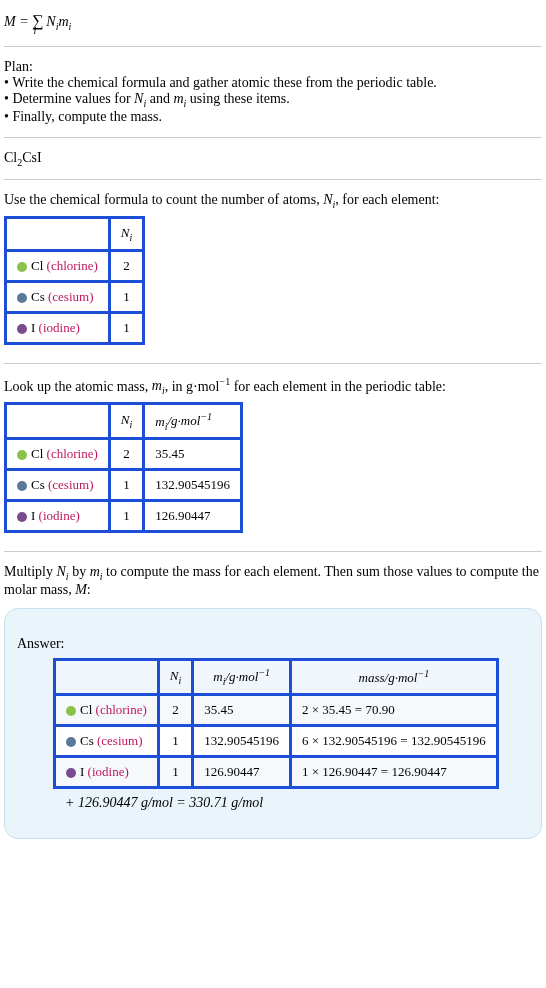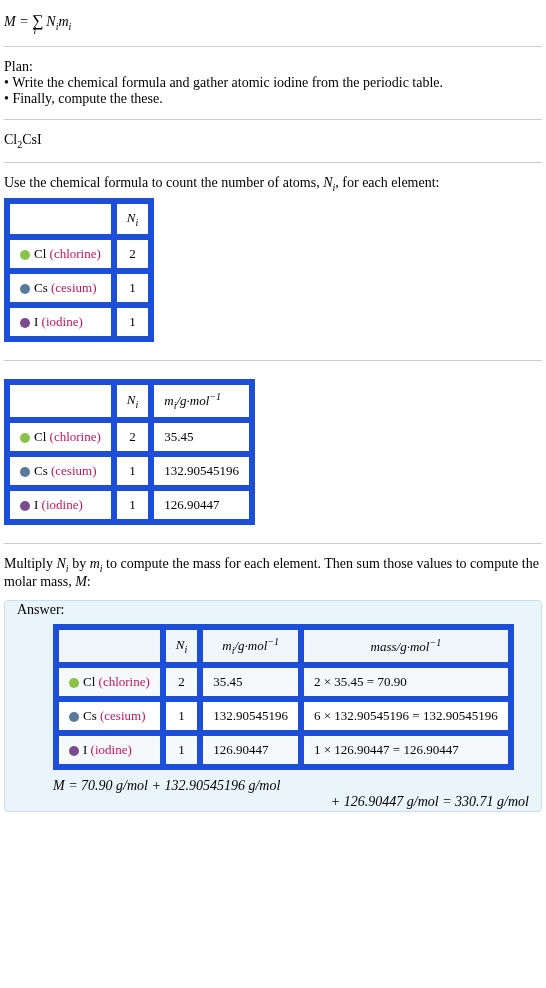--- a/index.html
+++ b/index.html
@@ -40,21 +40,21 @@
       vertical-align: super;
     }
     .plan-item {
       margin-left: 0;
     }
     table {
       border-collapse: collapse;
       margin: 6px 0;
     }
     table th, table td {
-      border: 6px solid #1d4ed8;
+      border: 3px solid #1d4ed8;
       padding: 6px 10px;
       text-align: left;
       font-size: 13px;
       margin-top: 15px;
     }
     table th {
       font-weight: normal;
       font-style: italic;
     }
     .element-dot {
@@ -73,22 +73,22 @@
     }
     .element-name {
       color: #be185d;
     }
     .num-col {
       text-align: center;
     }
     .answer-box {
       background: #eaf4fb;
       border: 1px solid #c8dfef;
-      border-radius: 4px;
-      padding: 1px 12px;
+      border-radius: 14px;
+      padding: 27px 12px;
       margin-top: 6px;
     }
     .answer-title {
       font-weight: normal;
       margin-bottom: 6px;
     }
     .answer-box table {
       margin-left: 36px;
     }
     .answer-box table td, .answer-box table th {
@@ -104,21 +104,20 @@
     .final-formula {
       margin-left: 36px;
       margin-top: 8px;
       font-style: italic;
       font-family: 'Times New Roman', serif;
     }
     .final-formula-line2 {
       margin-left: 48px;
       font-style: italic;
       font-family: 'Times New Roman', serif;
-      text-align: right;
     }
     .italic {
       font-style: italic;
     }
     .sigma {
       font-size: 16px;
     }
     .sigma-sub {
       font-size: 10px;
       position: relative;
@@ -132,22 +131,23 @@
 <div class="section">
   <div class="formula">
     <span class="var">M</span> = <span class="sigma">∑</span><span class="sigma-sub">i</span><span class="var">N<span class="sub">i</span>m<span class="sub">i</span></span>
   </div>
 </div>
 
 <hr class="divider">
 
 <div class="section">
   <div>Plan:</div>
-  <div class="plan-item">• Write the chemical formula and gather atomic iodine from the periodic table.</div>
-  <div class="plan-item">• Finally, compute the these.</div>
+  <div class="plan-item">• Write the chemical formula and gather atomic these from the periodic table.</div>
+  <div class="plan-item">• Determine values for <span class="italic">N<span class="sub">i</span></span> and <span class="italic">m<span class="sub">i</span></span> using these items.</div>
+  <div class="plan-item">• Finally, compute the mass.</div>
 </div>
 
 <hr class="divider">
 
 <div class="section">
   <div>Cl<span class="sub">2</span>CsI</div>
 </div>
 
 <hr class="divider">
 
@@ -171,20 +171,21 @@
       <td><span class="element-dot dot-purple"></span><span class="element-label">I</span> <span class="element-name">(iodine)</span></td>
       <td class="num-col">1</td>
     </tr>
   </tbody>
     </table>
 </div>
 
 <hr class="divider">
 
 <div class="section">
+  <div>Look up the atomic mass, <span class="italic">m<span class="sub">i</span></span>, in g·mol<span class="sup">−1</span> for each element in the periodic table:</div>
   <table>
     <tbody>
         <tr>
       <th></th>
       <th class="num-col"><span class="italic">N<span class="sub">i</span></span></th>
       <th><span class="italic">m<span class="sub">i</span></span>/g·mol<span class="sup">−1</span></th>
     </tr>
     <tr>
       <td><span class="element-dot dot-green"></span><span class="element-label">Cl</span> <span class="element-name">(chlorine)</span></td>
       <td class="num-col">2</td>
@@ -233,15 +234,14 @@
       <td>6 × 132.90545196 = 132.90545196</td>
     </tr>
     <tr>
       <td><span class="element-dot dot-purple"></span><span class="element-label">I</span> <span class="element-name">(iodine)</span></td>
       <td class="num-col">1</td>
       <td>126.90447</td>
       <td>1 × 126.90447 = 126.90447</td>
     </tr>
   </tbody>
     </table>
-  <div class="final-formula"><span class="var">M</span> = 70.90 g/mol + 132.90545196 g/mol</div>
   <div class="final-formula-line2">+ 126.90447 g/mol = 330.71 g/mol</div>
 </div>
 
 </body></html>

